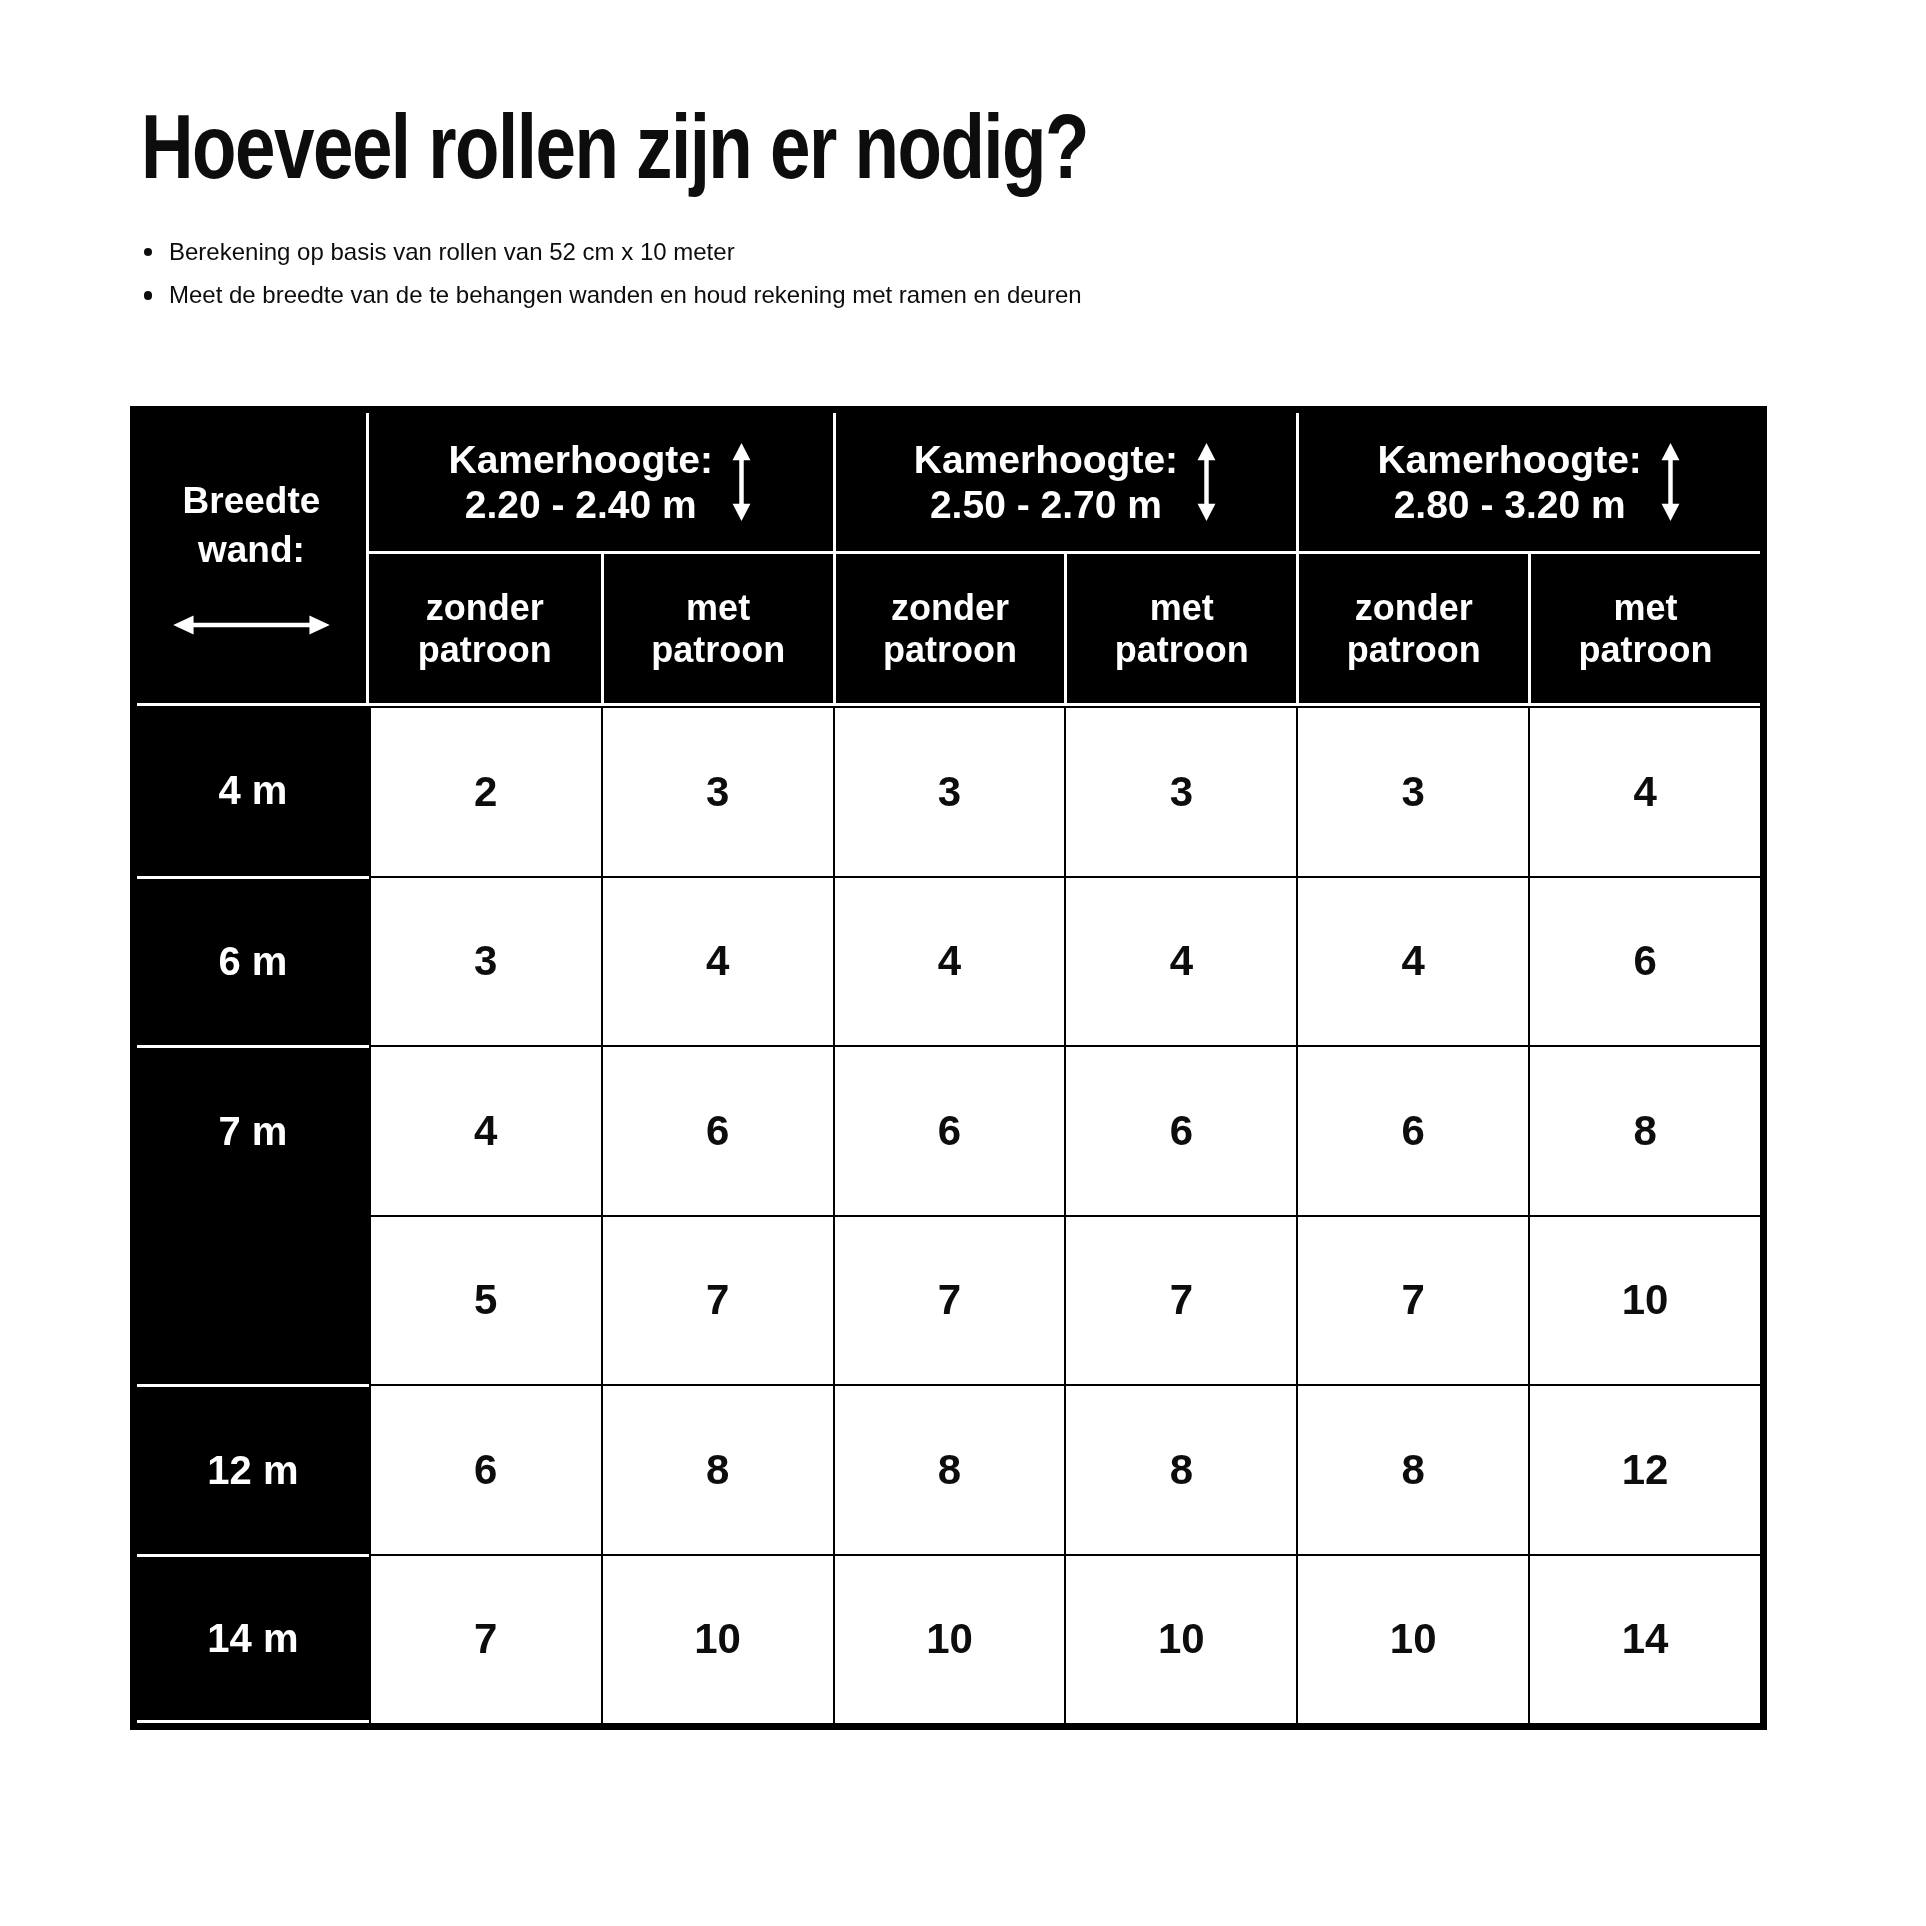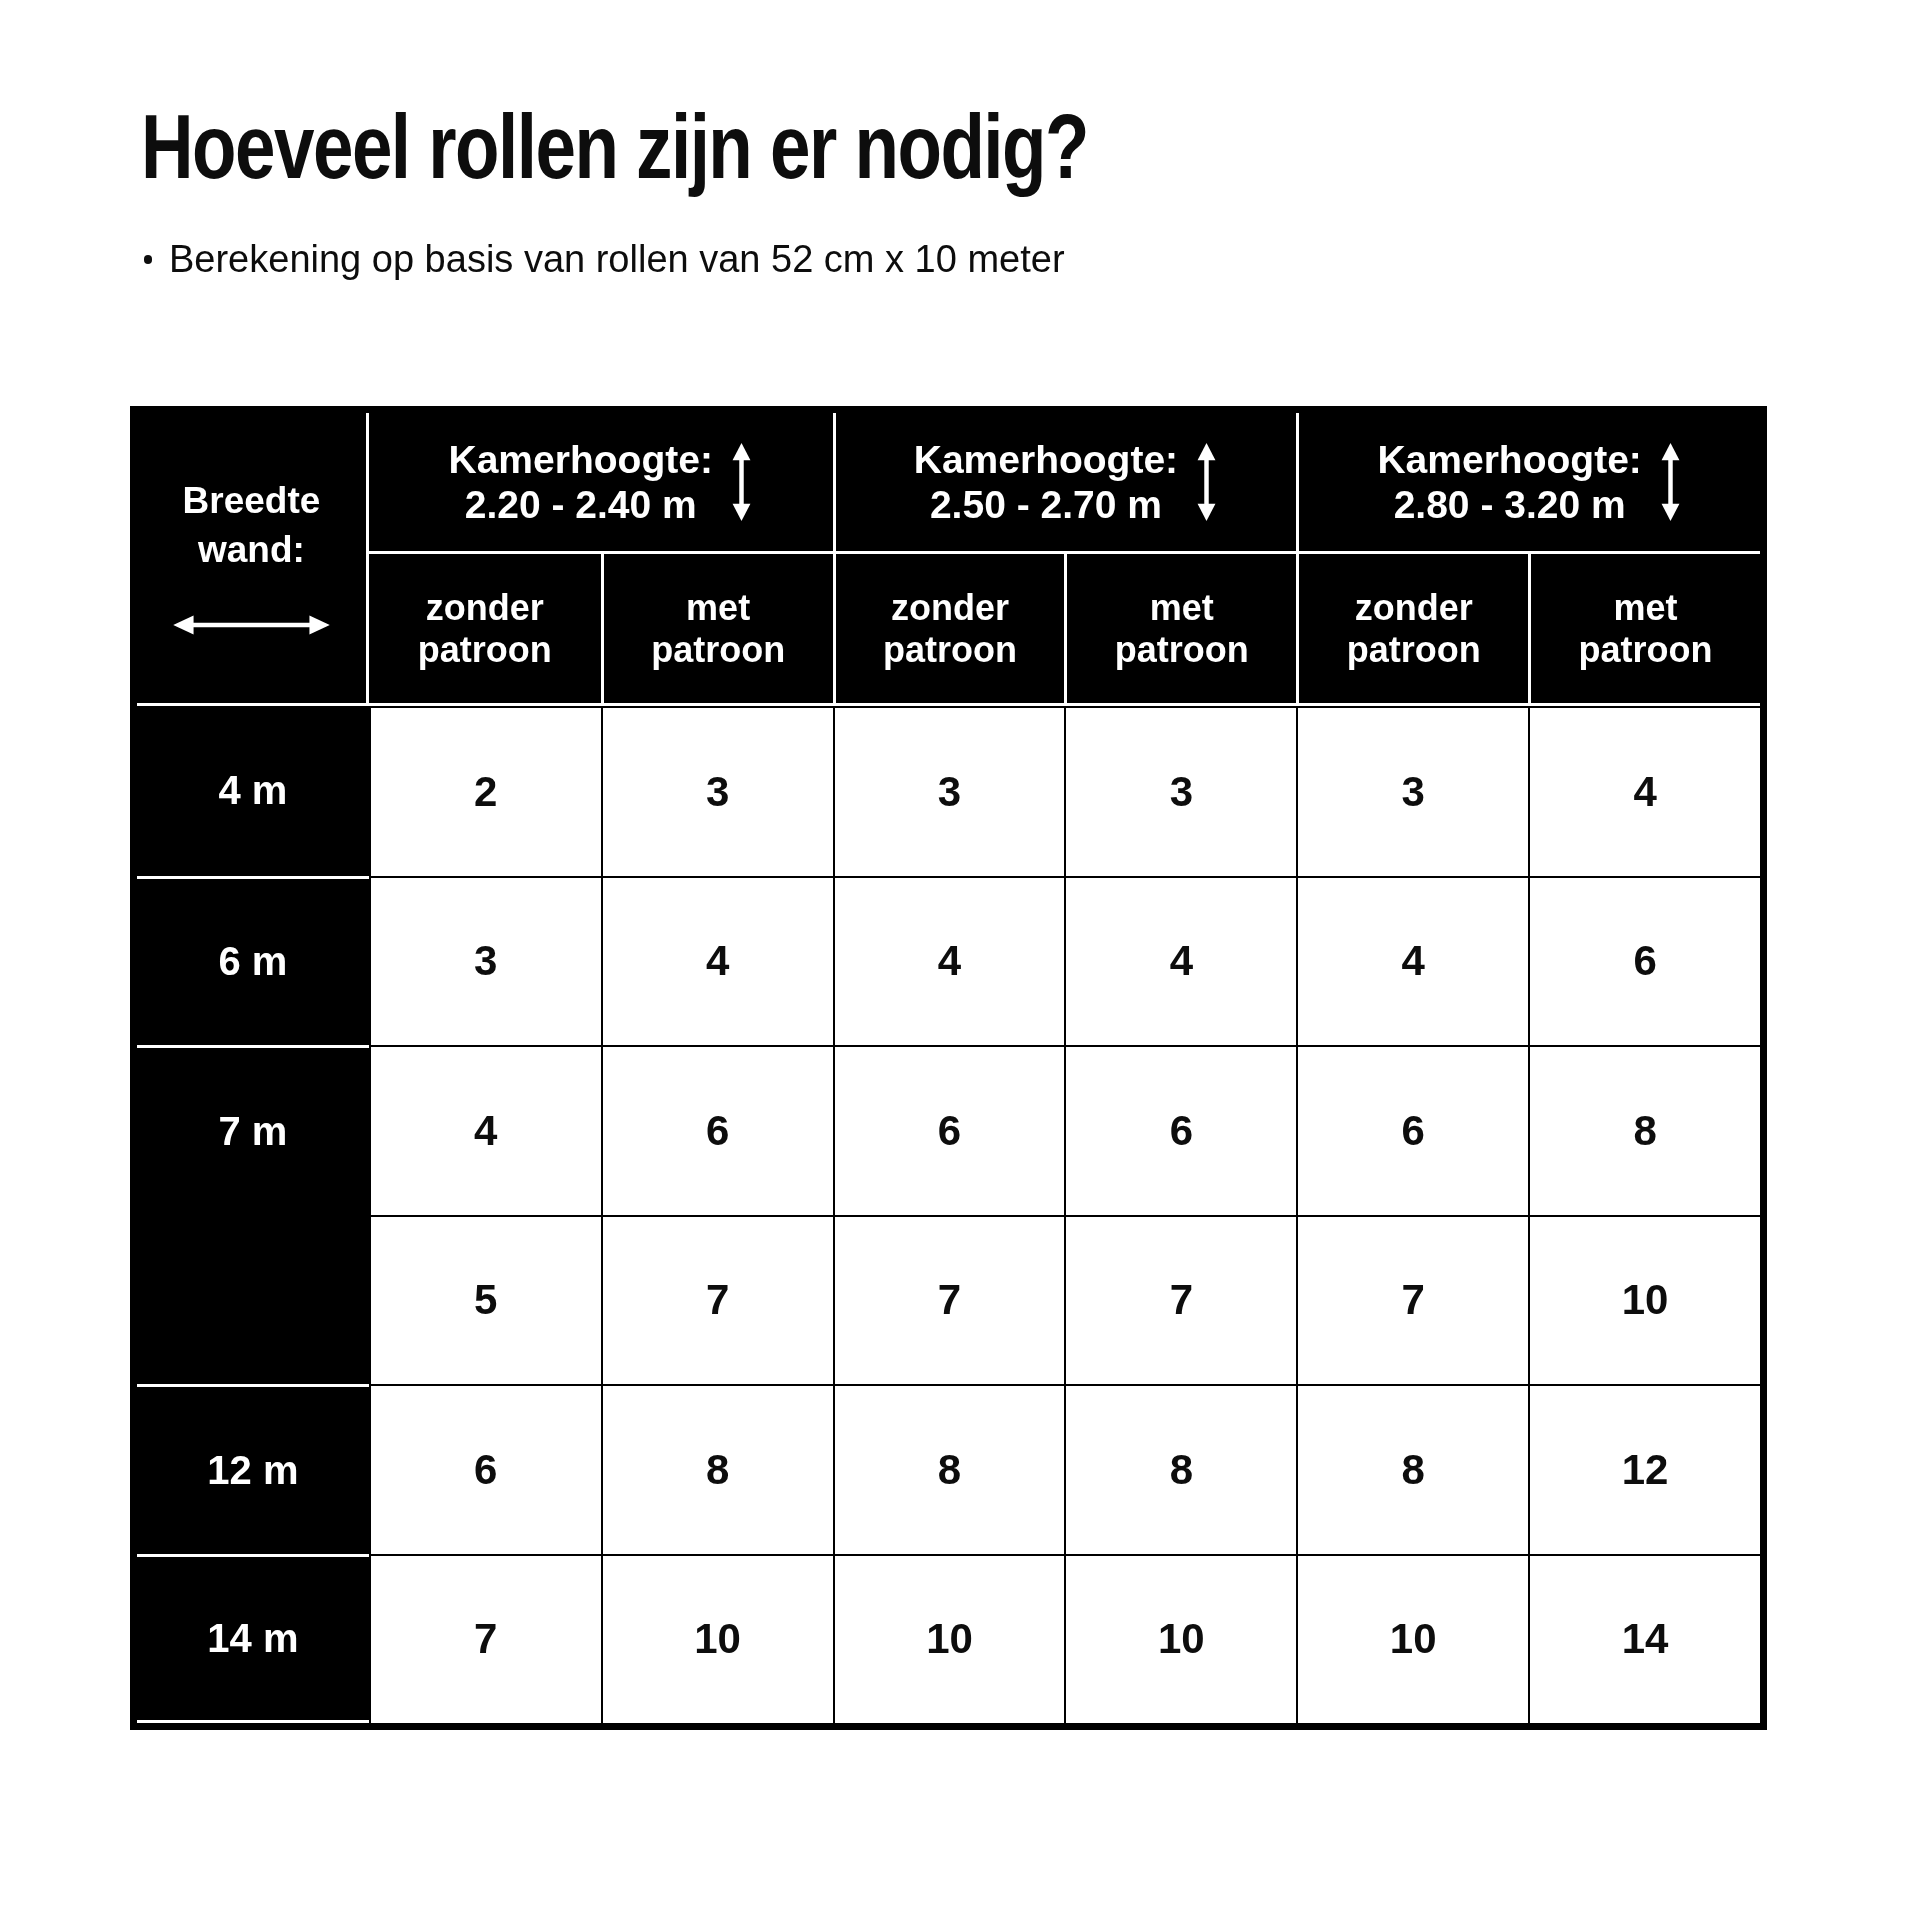--- a/index.html
+++ b/index.html
@@ -12,21 +12,21 @@
 
   
   .title {
     position: absolute; left: 141px; top: 101px;
     font-size: 91px; font-weight: 700; line-height: 1;
     letter-spacing: -1.9px; white-space: nowrap;
     transform: scaleX(0.80); transform-origin: left top;
     color: #0d0d0d;
   }
   .bullets { position: absolute; left: 144px; top: 238px; list-style: none; }
-  .bullet { display: flex; align-items: center; font-size: 38px; margin-bottom: 15.4px; color: #0d0d0d; }
+  .bullet { display: flex; align-items: center; font-size: 24px; margin-bottom: 15.4px; color: #0d0d0d; }
   .dot { width: 8.3px; height: 8.3px; border-radius: 50%; background: #0d0d0d; margin-right: 16.7px; flex: none; }
 
   
   .tbl {
     position: absolute; left: 130px; top: 406px;
     width: 1637px; height: 1324px;
     background: #000; border: 7.7px solid #000;
     display: grid;
     grid-template-columns: repeat(7, 1fr);
     grid-template-rows: 141px 152px repeat(6, 1fr);
@@ -62,20 +62,24 @@
 <body>
 
 <div class="page">
 
   <h1 class="title">Hoeveel rollen zijn er nodig?</h1>
 
   <ul class="bullets">
     <li class="bullet">
       <span class="dot"></span>
       <span>Berekening op basis van rollen van 52 cm x 10 meter</span>
+    </li>
+    <li class="bullet">
+      <span class="dot"></span>
+      <span>Meet de breedte van de te behangen wanden en houd rekening met ramen en deuren</span>
     </li>
   </ul>
 
   <div class="tbl">
 
     <div class="cell hdr corner" style="grid-area:1/1/3/2">
       <span class="pre">Breedte
 wand:</span>
       <svg class="harrow" width="161" height="28" viewBox="0 0 250 44">
         <path d="M28 22 H222" stroke="#ffffff" stroke-width="7" fill="none"></path>

